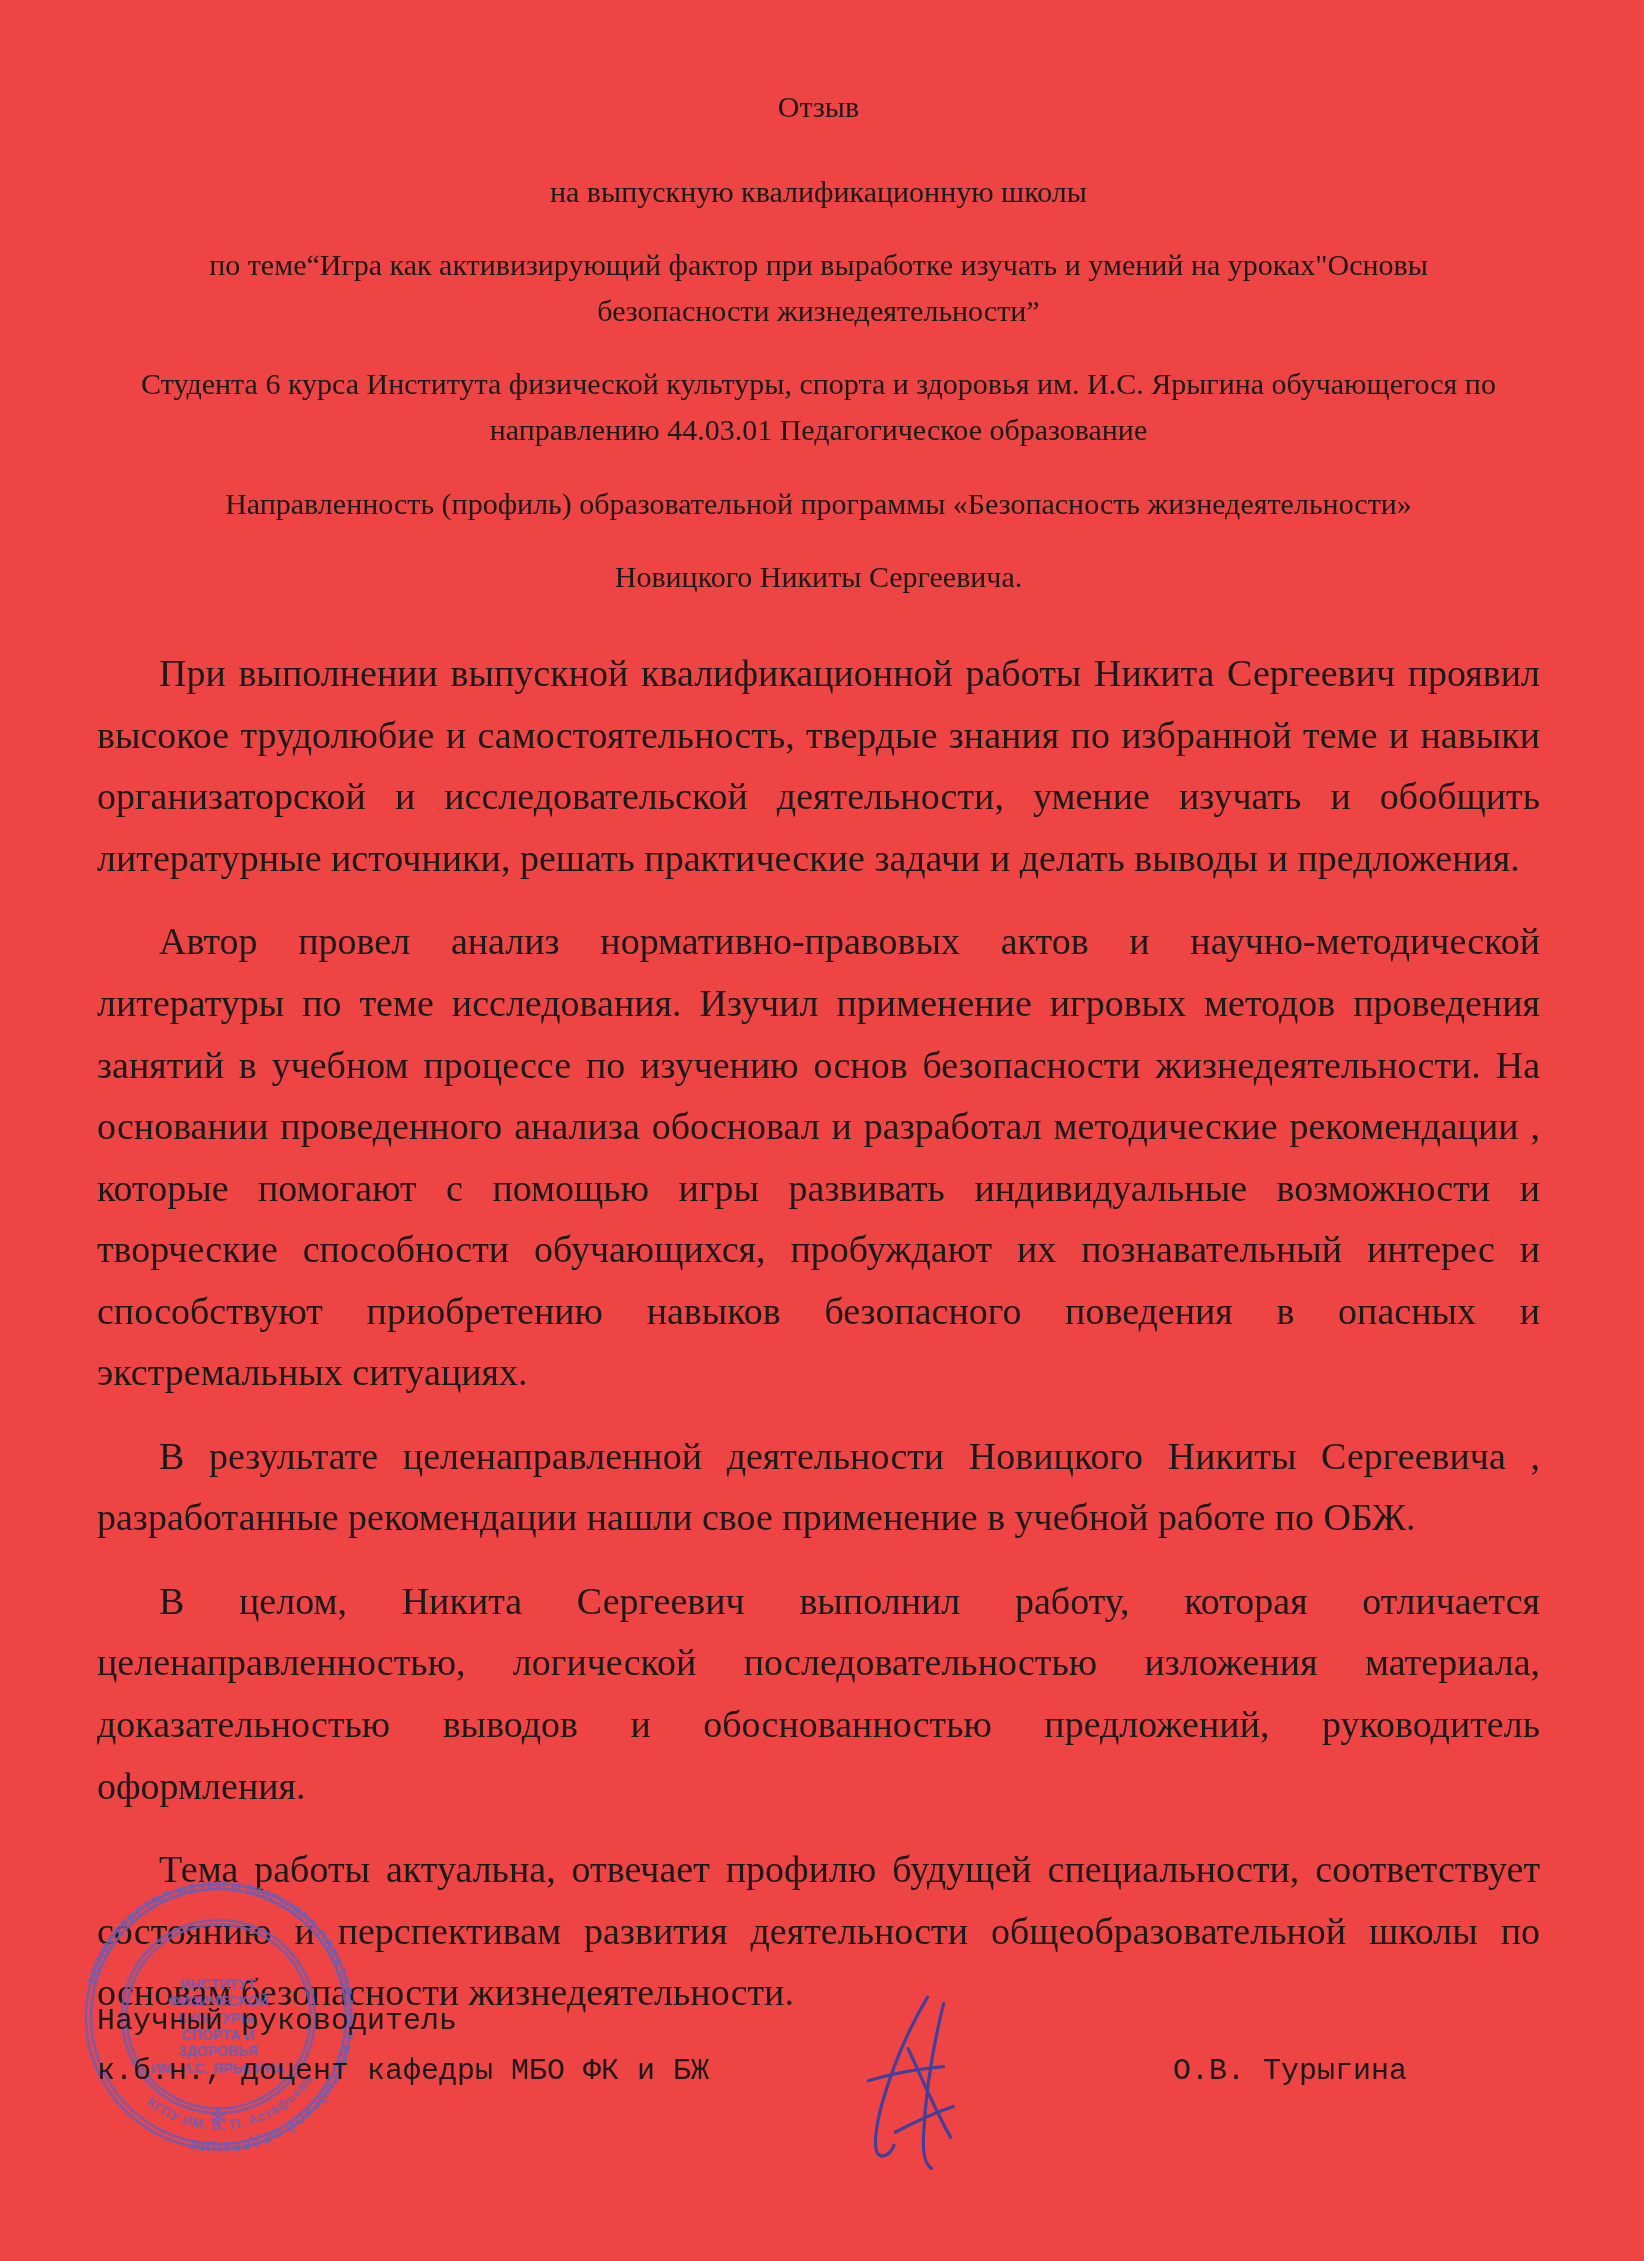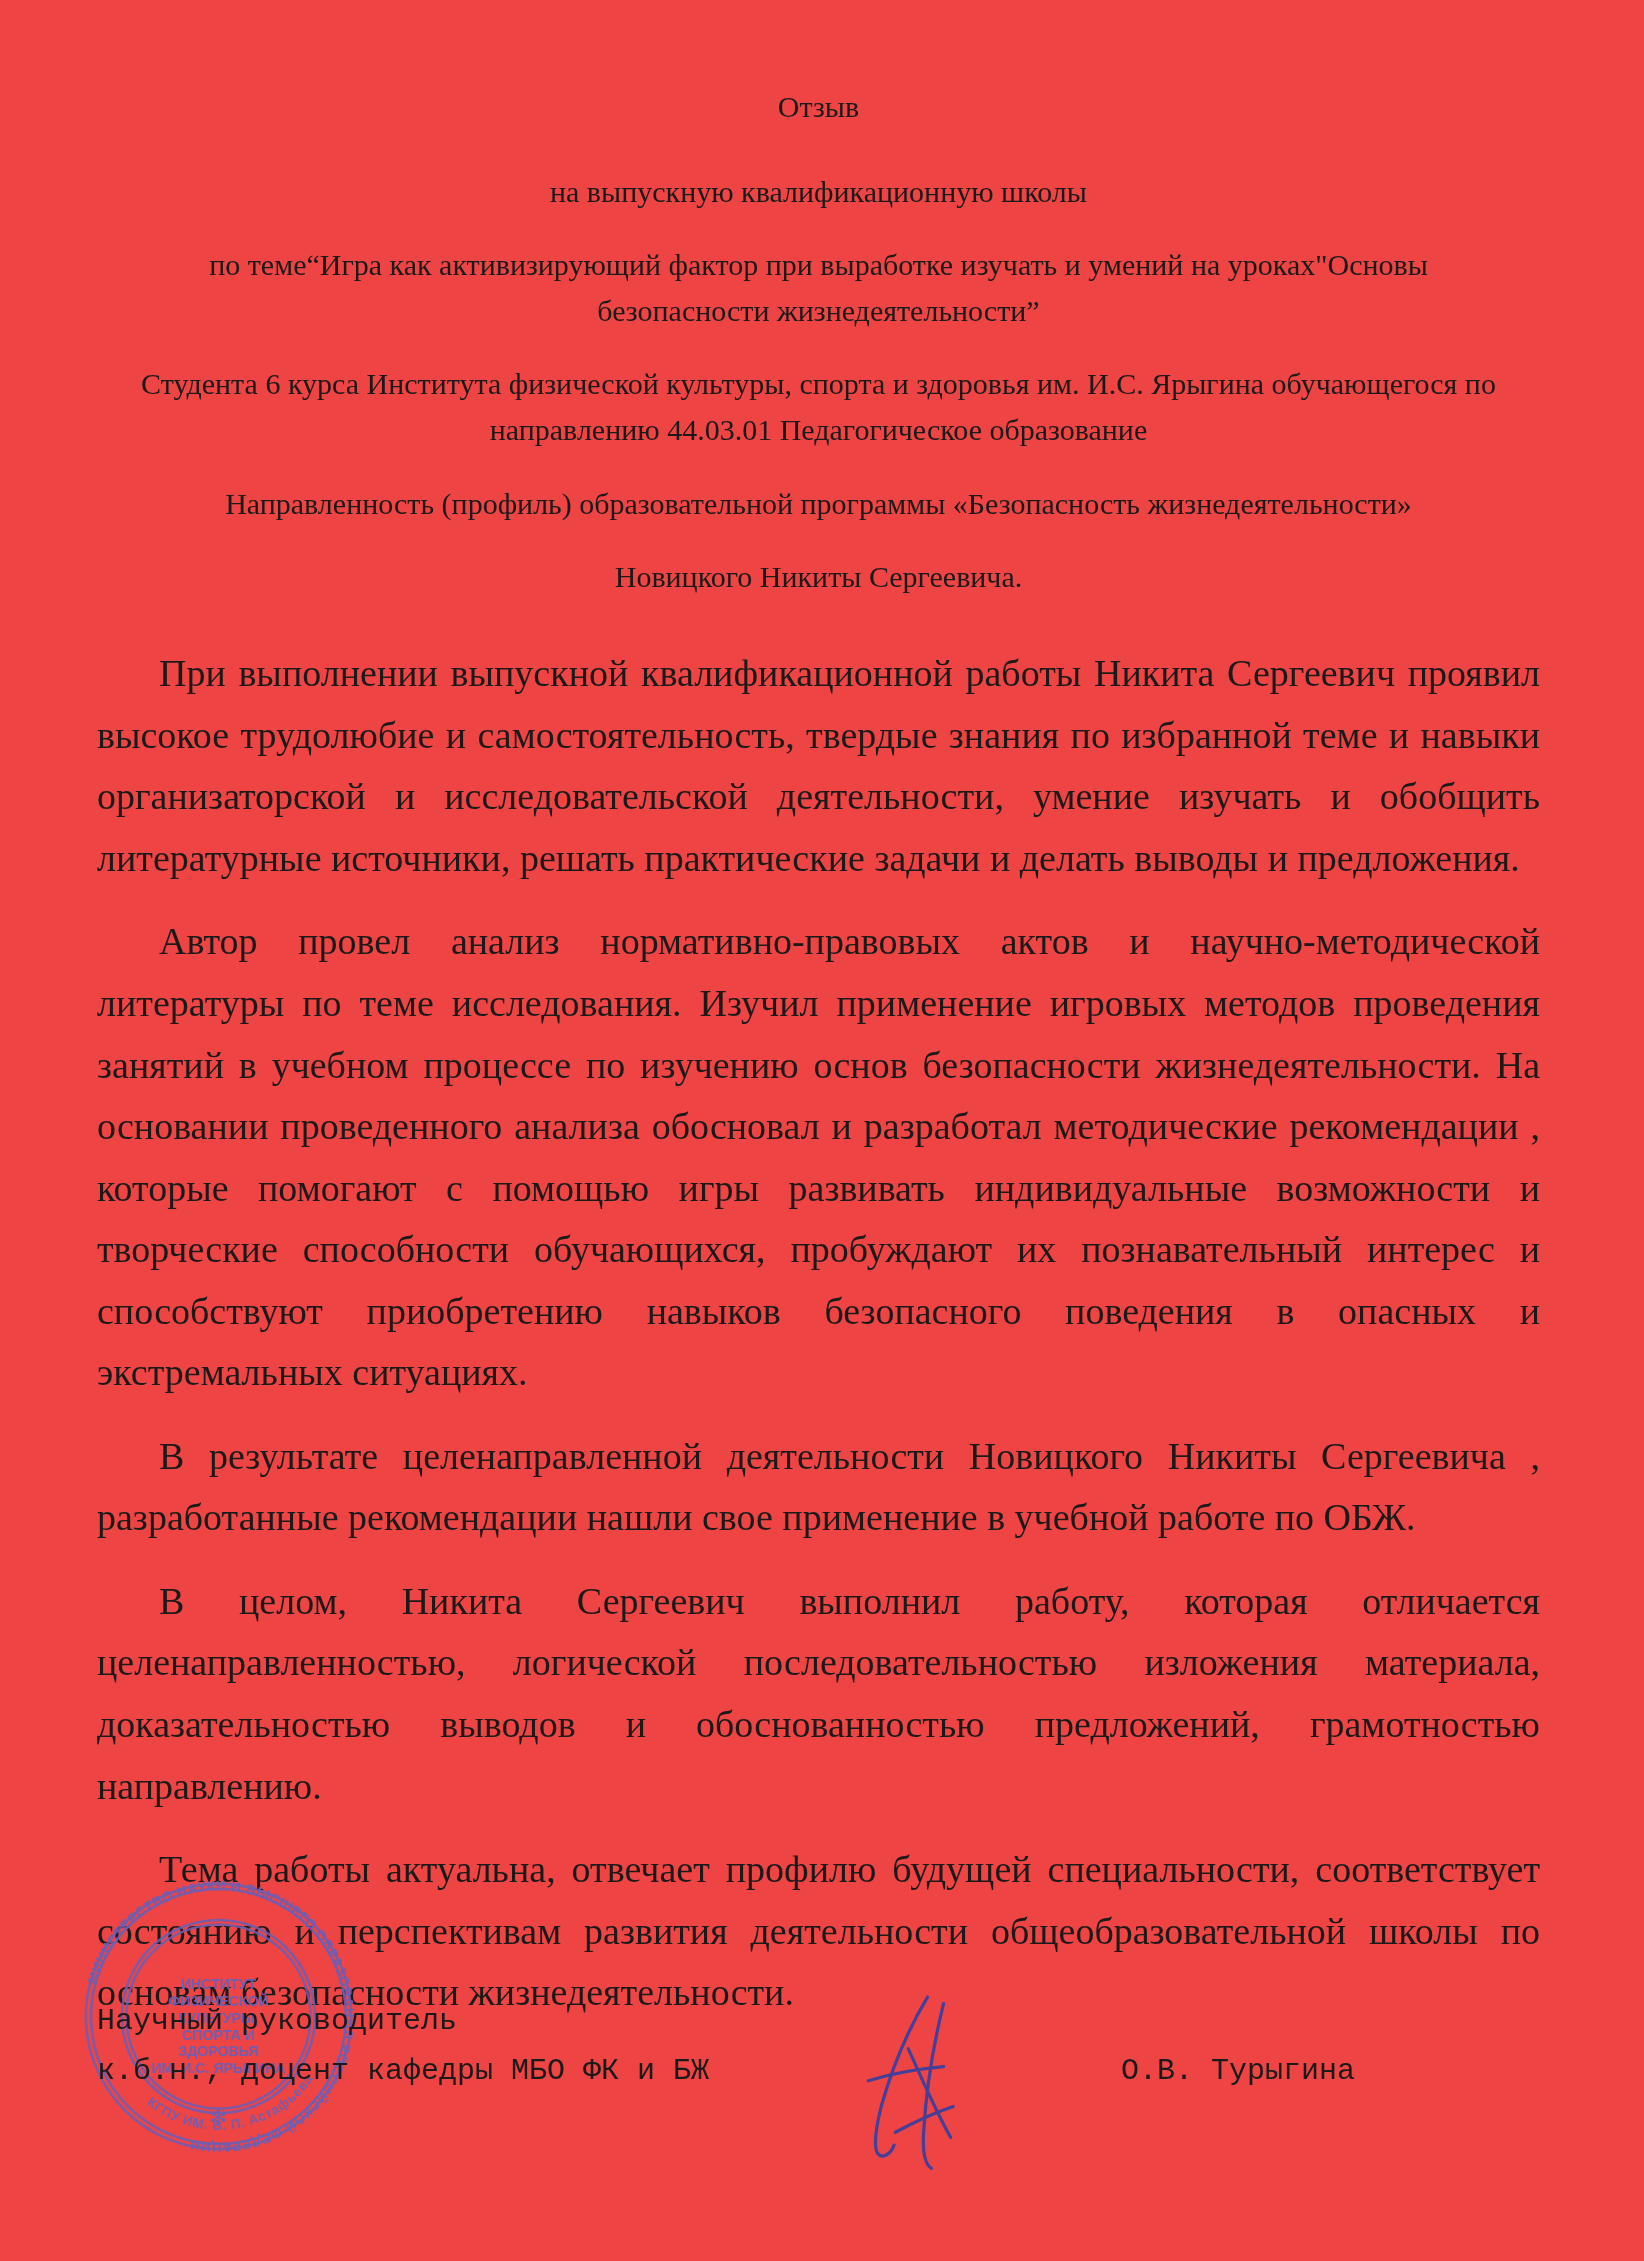--- a/index.html
+++ b/index.html
@@ -66,21 +66,21 @@
     height: 50px;
     font-family: Liberation Mono, monospace;
   }
   .sign-role {
     position: absolute;
     left: 0;
     top: 0;
   }
   .sign-name {
     position: absolute;
-    left: 1024px;
+    left: 1076px;
     top: 0;
   }
   
   .stamp {
     position: absolute;
     left: 64px;
     top: 1862px;
     width: 309px;
     height: 309px;
     pointer-events: none;
@@ -114,21 +114,21 @@
 
     <p class="center narrow">Направленность (профиль) образовательной программы «Безопасность жизнедеятельности»</p>
 
     <p class="center">Новицкого Никиты Сергеевича.</p>
 
     <div style="height:15.5px"></div>
 
     <p class="body-par">При выполнении выпускной квалификационной работы Никита Сергеевич проявил высокое трудолюбие и самостоятельность, твердые знания по избранной теме и навыки организаторской и исследовательской деятельности, умение изучать и обобщить литературные источники, решать практические задачи и делать выводы и предложения.</p>
     <p class="body-par">Автор провел анализ нормативно-правовых актов и научно-методической литературы по теме исследования. Изучил применение игровых методов проведения занятий  в учебном процессе по изучению основ безопасности жизнедеятельности. На основании проведенного анализа обосновал и разработал методические рекомендации , которые помогают с помощью игры развивать индивидуальные возможности и творческие способности обучающихся, пробуждают их познавательный интерес и способствуют приобретению навыков безопасного поведения в опасных и экстремальных ситуациях.</p>
     <p class="body-par">В результате целенаправленной деятельности Новицкого Никиты Сергеевича , разработанные рекомендации нашли свое применение  в учебной работе по ОБЖ.</p>
-    <p class="body-par">В целом, Никита Сергеевич выполнил работу, которая отличается целенаправленностью, логической последовательностью изложения материала, доказательностью выводов и обоснованностью предложений, грамотностью направлению.</p>
+    <p class="body-par">В целом, Никита Сергеевич выполнил работу, которая отличается целенаправленностью, логической последовательностью изложения материала, доказательностью выводов и обоснованностью предложений, руководитель оформления.</p>
     <p class="body-par">Тема работы актуальна, отвечает профилю будущей специальности, соответствует состоянию и перспективам развития деятельности общеобразовательной школы по основам безопасности жизнедеятельности.</p>
 
   </div>
 
   <div class="stamp">
     <svg width="309" height="309" viewBox="0 0 480 480" xmlns="http://www.w3.org/2000/svg">
       <defs>
         <path id="outerArc" d="M 240,240 m -196,0 a 196,196 0 1,1 392,0 a 196,196 0 1,1 -392,0"></path>
         <path id="outerArc2" d="M 240,240 m -176,0 a 176,176 0 1,0 352,0 a 176,176 0 1,0 -352,0"></path>
       </defs>

